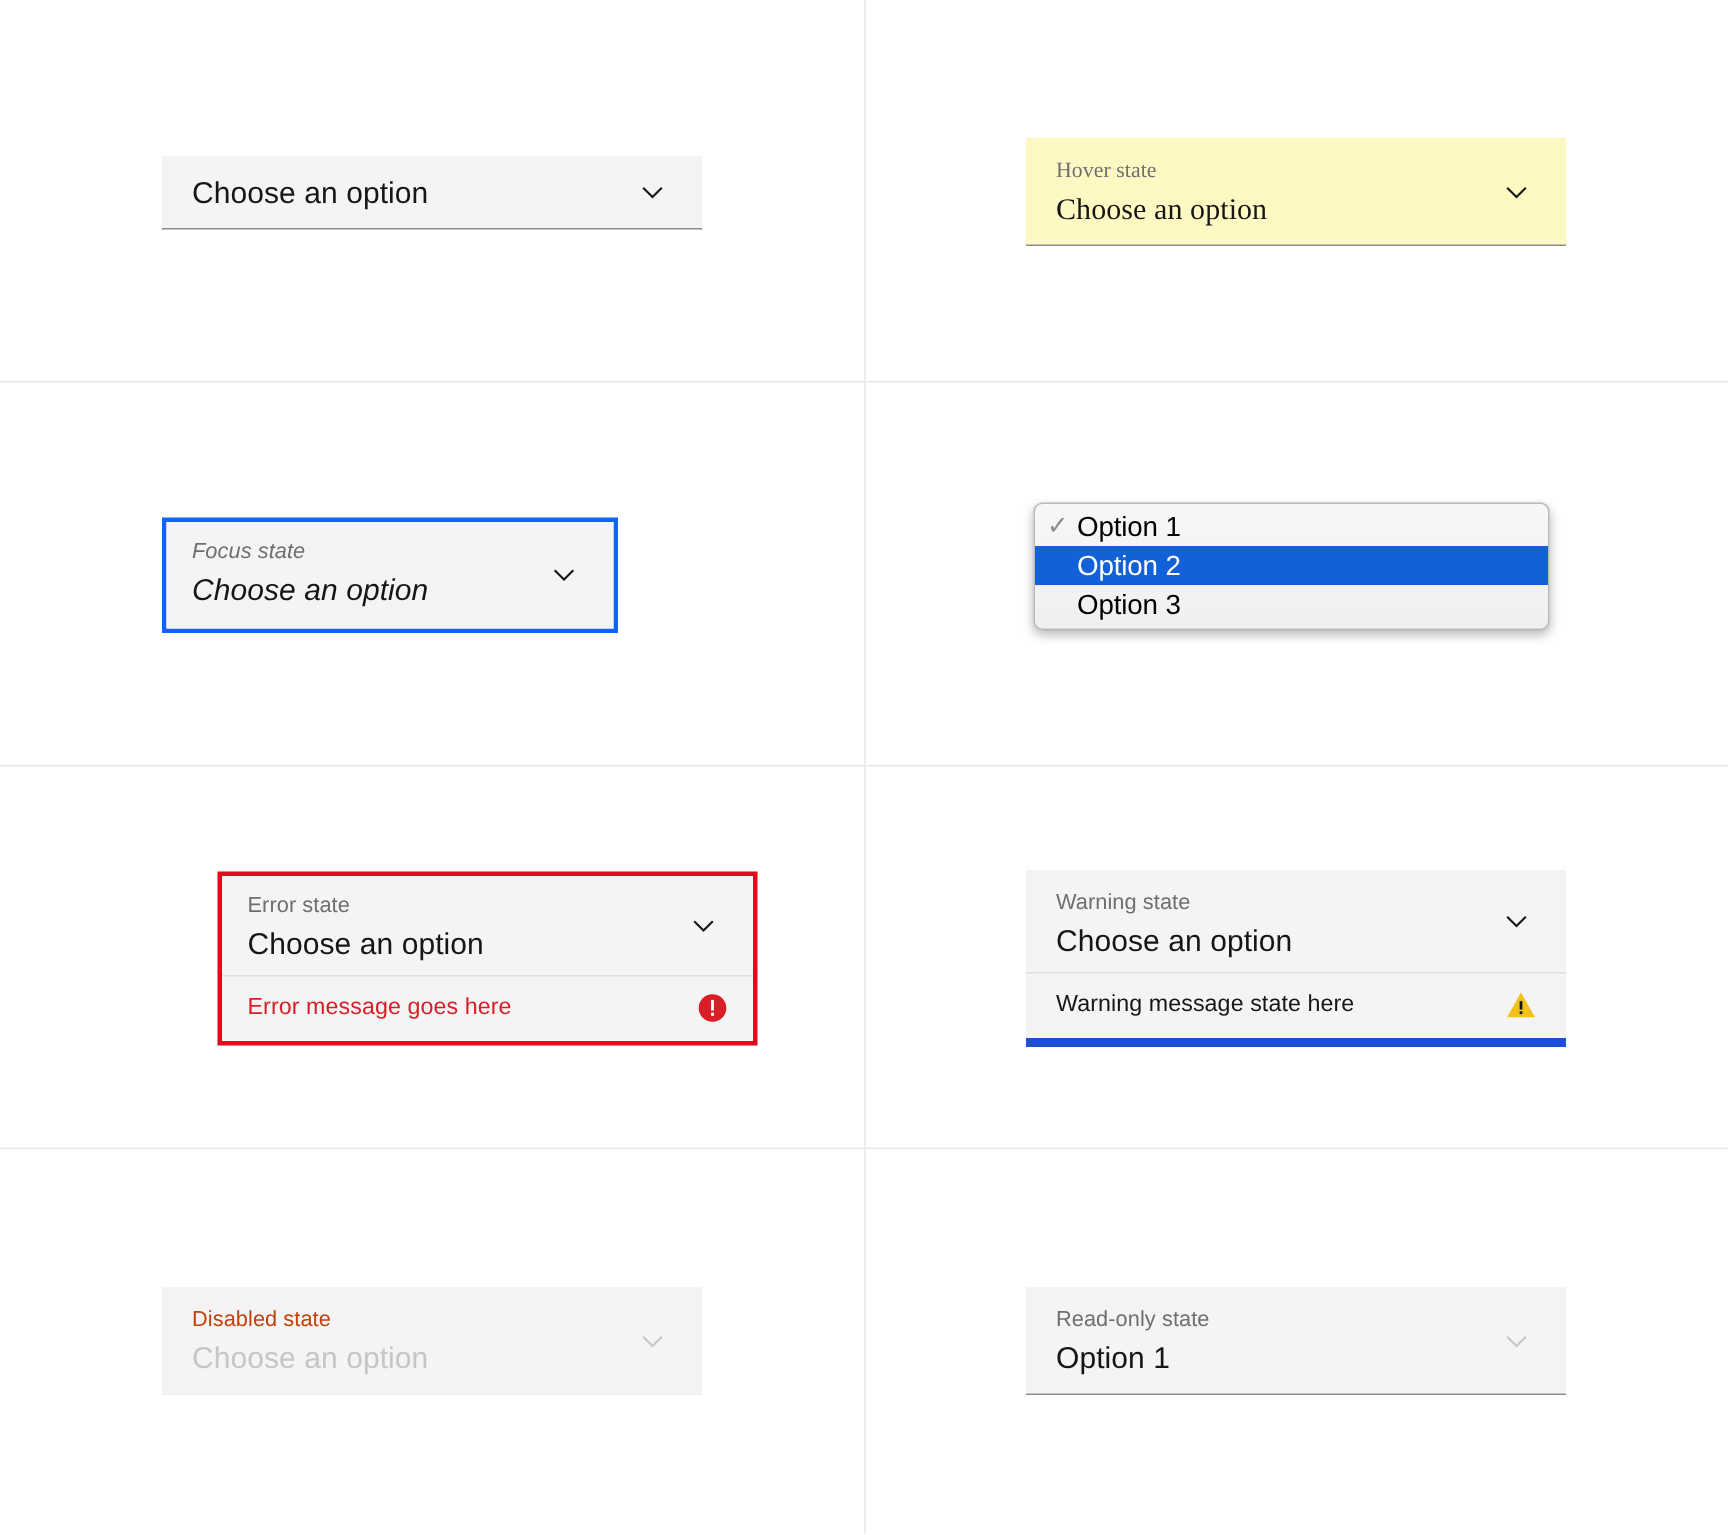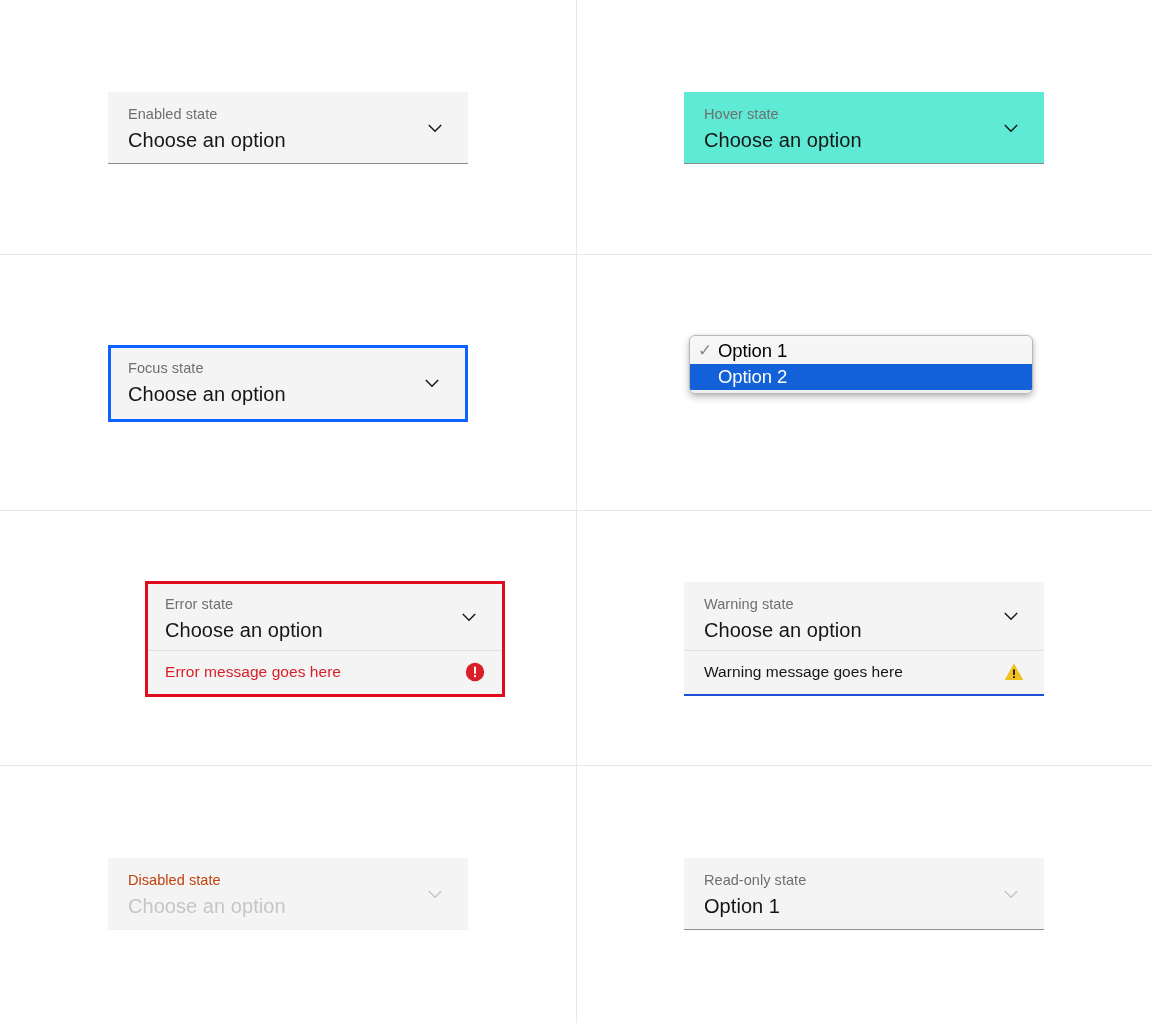--- a/index.html
+++ b/index.html
@@ -94,27 +94,28 @@
     top: 50%;
     transform: translateY(-50%);
     width: 22px;
     height: 22px;
     display: block;
     pointer-events: none;
   }
   .chev svg { display: block; width: 22px; height: 22px; }
 
   
-  .field.hover { background: #5eead4; }
+  .field.hover { background: #fef9c3; font-family: Liberation Serif, serif; }
 
   
   .focus-box {
     box-sizing: border-box;
     border: 3px solid #0f62fe;
-    width: 360px;
+    width: 304px;
+    font-style: italic;
   }
   .focus-box .field {
     width: 100%;
     border-bottom: none;
     padding: 11px 16px 13px 17px;
   }
 
   
   .err-box {
     box-sizing: border-box;
@@ -143,21 +144,21 @@
     line-height: 20px;
     letter-spacing: 0.05px;
   }
   .err-box .msgrow .msg { color: #da1e28; }
 
   
   .warn-box {
     box-sizing: border-box;
     width: 360px;
     background: #f4f4f4;
-    border-bottom: 2px solid #1d4ed8;
+    border-bottom: 6px solid #1d4ed8;
   }
   .warn-box .field {
     width: 100%;
     border-bottom: none;
     background: transparent;
     padding: 13px 16px 8px 20px;
   }
   .warn-box .msgrow { padding: 11px 20px 12px 20px; }
   .warn-box .msgrow .msg { color: #161616; }
 
@@ -226,21 +227,20 @@
 <div id="stage">
 
   <div class="vdivider" style="left:576px"></div>
   <div class="hdivider" style="top:254px"></div>
   <div class="hdivider" style="top:510px"></div>
   <div class="hdivider" style="top:765px"></div>
 
   <div class="cell row0 colL">
     <div class="dd-wrap">
       <div class="field">
-        <span class="label">Enabled state</span>
         <span class="value">Choose an option</span>
         <span class="chev">
           <svg viewBox="0 0 22 22" aria-hidden="true">
               <path d="M4.8 8.1 11 14.3l6.2-6.2" fill="none" stroke="#161616" stroke-width="1.4"></path>
             </svg>
         </span>
       </div>
     </div>
   </div>
 
@@ -279,20 +279,24 @@
         <div class="opt">
           <span class="check">✓</span>
           <span class="otext">Option 1</span>
         </div>
 
         <div class="opt selected">
           <span class="check"></span>
           <span class="otext">Option 2</span>
         </div>
 
+        <div class="opt">
+          <span class="check"></span>
+          <span class="otext">Option 3</span>
+        </div>
 
       </div>
     </div>
   </div>
 
   <div class="cell row2 colL">
     <div class="err-box">
       <div class="field">
         <span class="label">Error state</span>
         <span class="value">Choose an option</span>
@@ -320,21 +324,21 @@
       <div class="field">
         <span class="label">Warning state</span>
         <span class="value">Choose an option</span>
         <span class="chev">
           <svg viewBox="0 0 22 22" aria-hidden="true">
               <path d="M4.8 8.1 11 14.3l6.2-6.2" fill="none" stroke="#161616" stroke-width="1.4"></path>
             </svg>
         </span>
       </div>
       <div class="msgrow">
-        <span class="msg">Warning message goes here</span>
+        <span class="msg">Warning message state here</span>
         <span class="ico">
           <svg viewBox="0 0 20 20" aria-hidden="true">
             <path d="M10 1.6 19.3 18.1H0.7z" fill="#f1c21b"></path>
             <rect x="9.1" y="7.4" width="1.8" height="5.6" fill="#161616"></rect>
             <rect x="9.1" y="14.2" width="1.8" height="1.9" fill="#161616"></rect>
           </svg>
         </span>
       </div>
     </div>
   </div>

